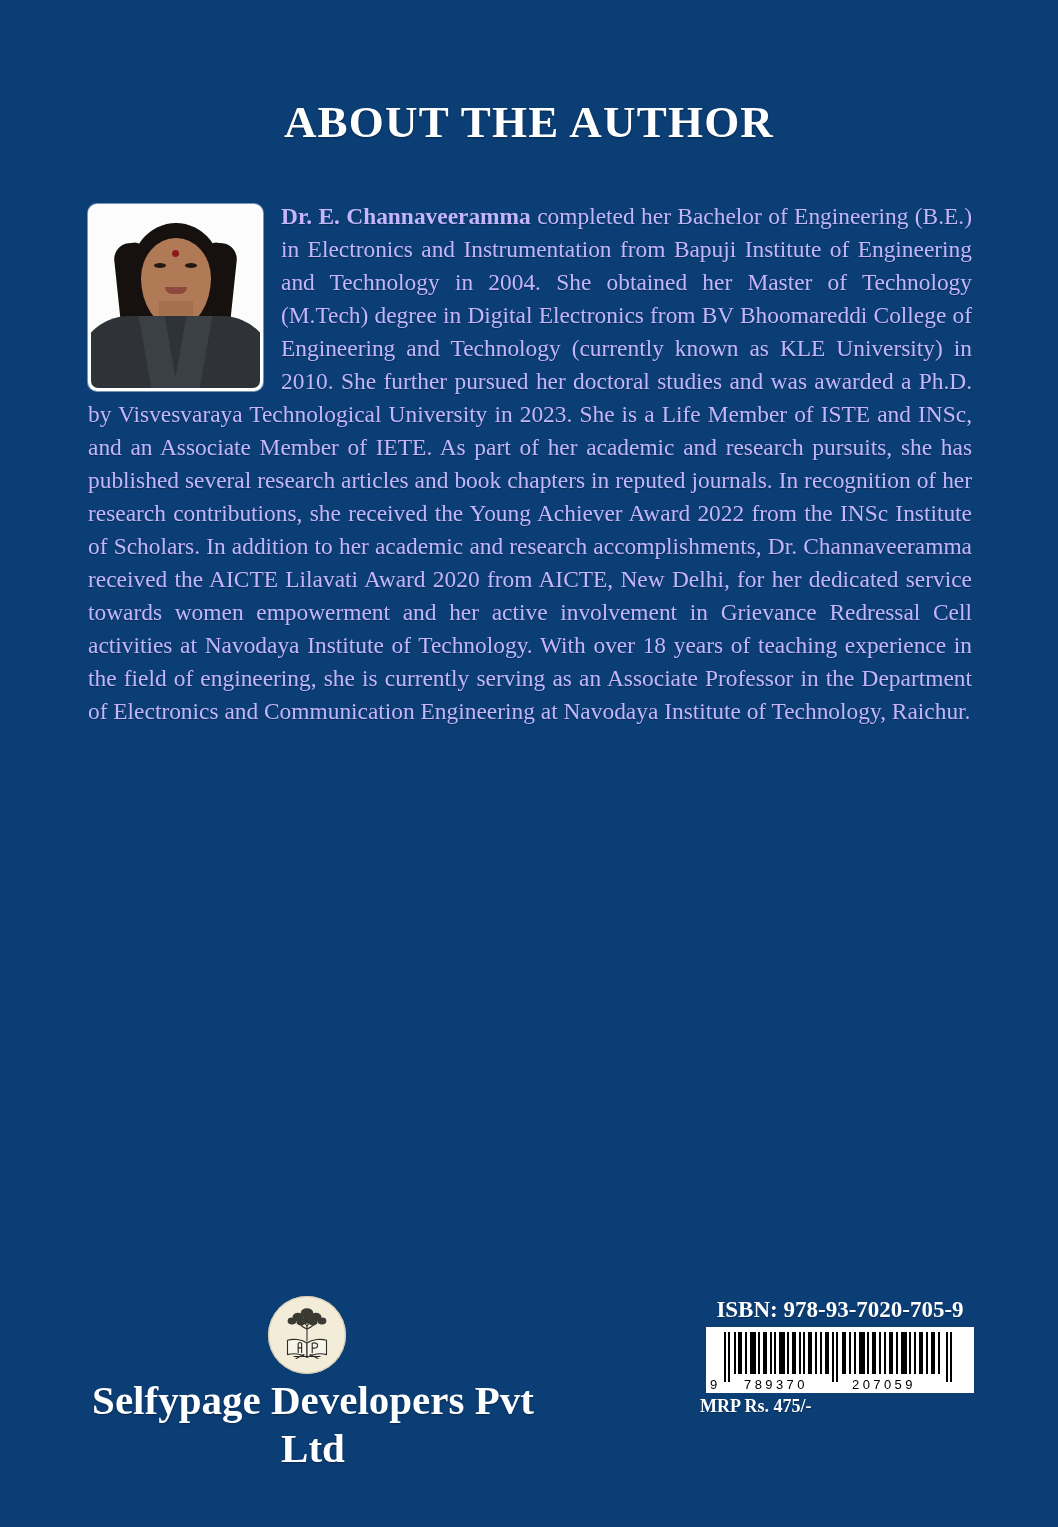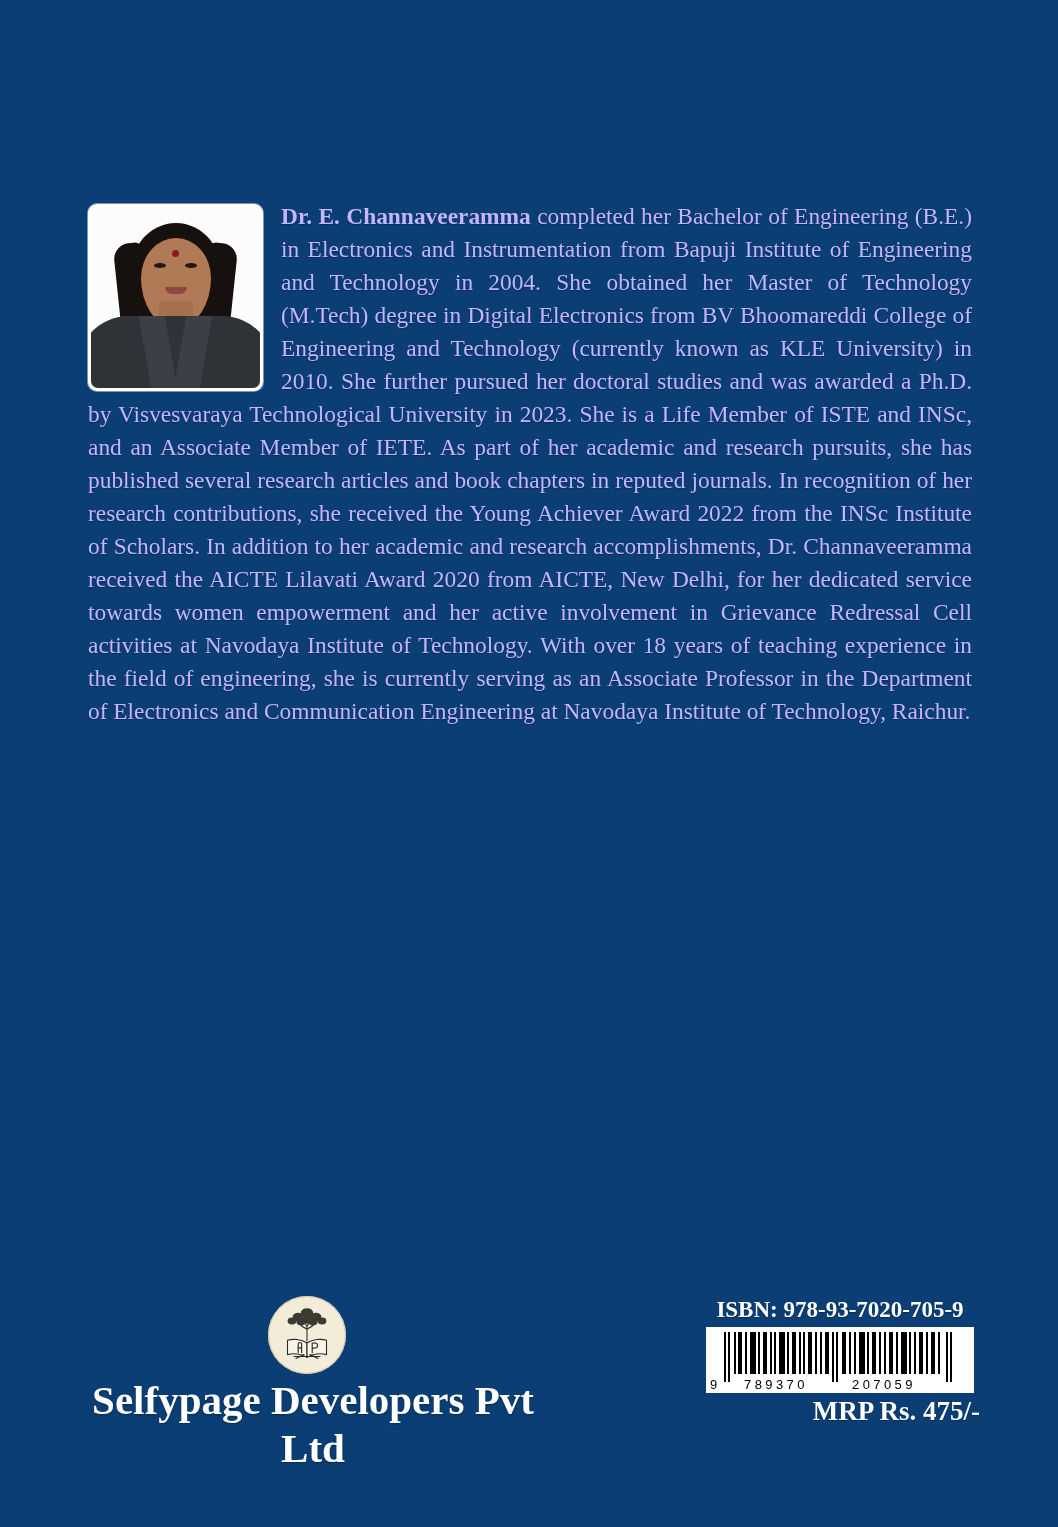--- a/index.html
+++ b/index.html
@@ -197,33 +197,34 @@
     box-sizing: border-box;
     pointer-events: auto;
   }
   .barcode-box svg { display:block; width:268px; height:66px; }
 
   .mrp-text {
     position: absolute;
     left: 700px;
     top: 1396px;
     width: 280px;
-    text-align: right;
-    font-size: 27px;
+    text-align: left;
+    font-size: 18px;
     font-weight: bold;
     color: #ffffff;
     text-shadow: 0 1px 1px rgba(0,0,0,0.3);
     pointer-events: auto;
   }
 </style>
 </head>
 <body>
 
 <div class="page">
 
+  <div class="title">ABOUT THE AUTHOR</div>
 
   <div class="bio">
     <div class="photo-frame">
       <div class="photo-inner">
         <div class="pt-bg"></div>
         <div class="pt-hair-l"></div>
         <div class="pt-hair-r"></div>
         <div class="pt-hair"></div>
         <div class="pt-face"></div>
         <div class="pt-bindi"></div>

